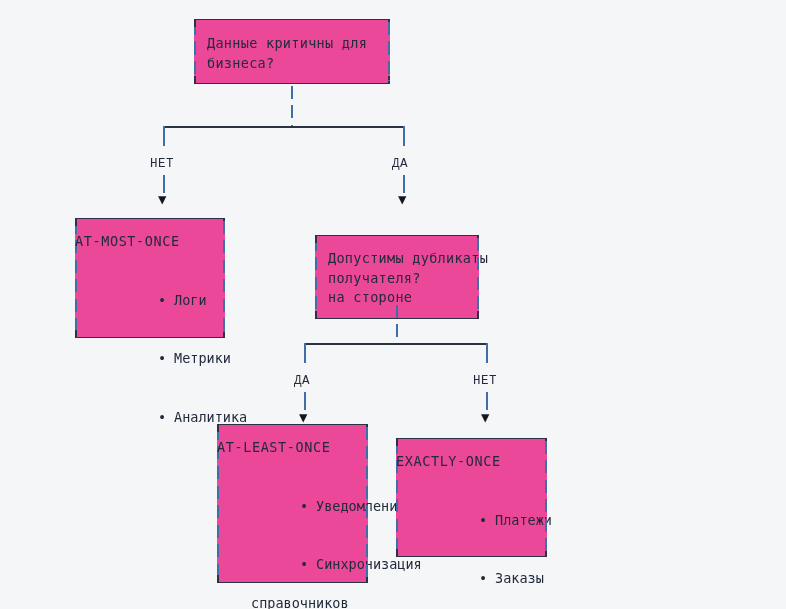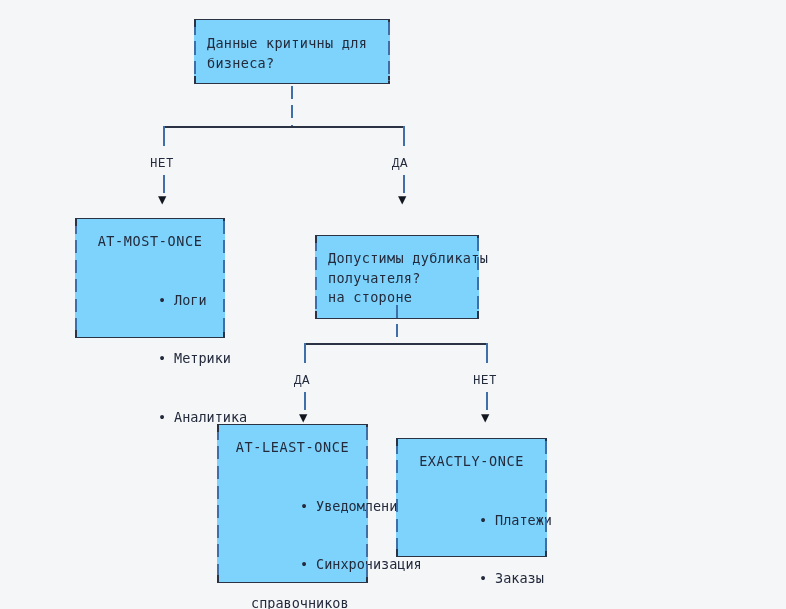--- a/index.html
+++ b/index.html
@@ -12,21 +12,21 @@
     position:relative;
   }
   .canvas{position:absolute;left:0;top:0;width:786px;height:609px;}
 
   
   .box{
     position:absolute;
     box-sizing:border-box;
     border-top:1.6px solid #2b3244;
     border-bottom:1.6px solid #2b3244;
-    background:#7dd3fc;
+    background:#ec4899;
   }
   
   .box:before,.box:after{
     content:"";
     position:absolute;
     top:2px;bottom:2px;
     width:1.6px;
     background:repeating-linear-gradient(
         to bottom,
         #3f6fa8 0px, #3f6fa8 13px,
@@ -43,21 +43,21 @@
   .box>.cbl{left:0;bottom:0;}
   .box>.cbr{right:0;bottom:0;}
 
   .box-inner{
     position:relative;
     padding:0;
     height:100%;
   }
 
   .btitle{
-    text-align:center;
+    text-align:left;
     font-size:13.5px;
     letter-spacing:0.6px;
     line-height:19.5px;
     white-space:pre;
   }
   .bline{
     font-size:13.5px;
     line-height:19.5px;
     white-space:pre;
     padding-left:18px;

